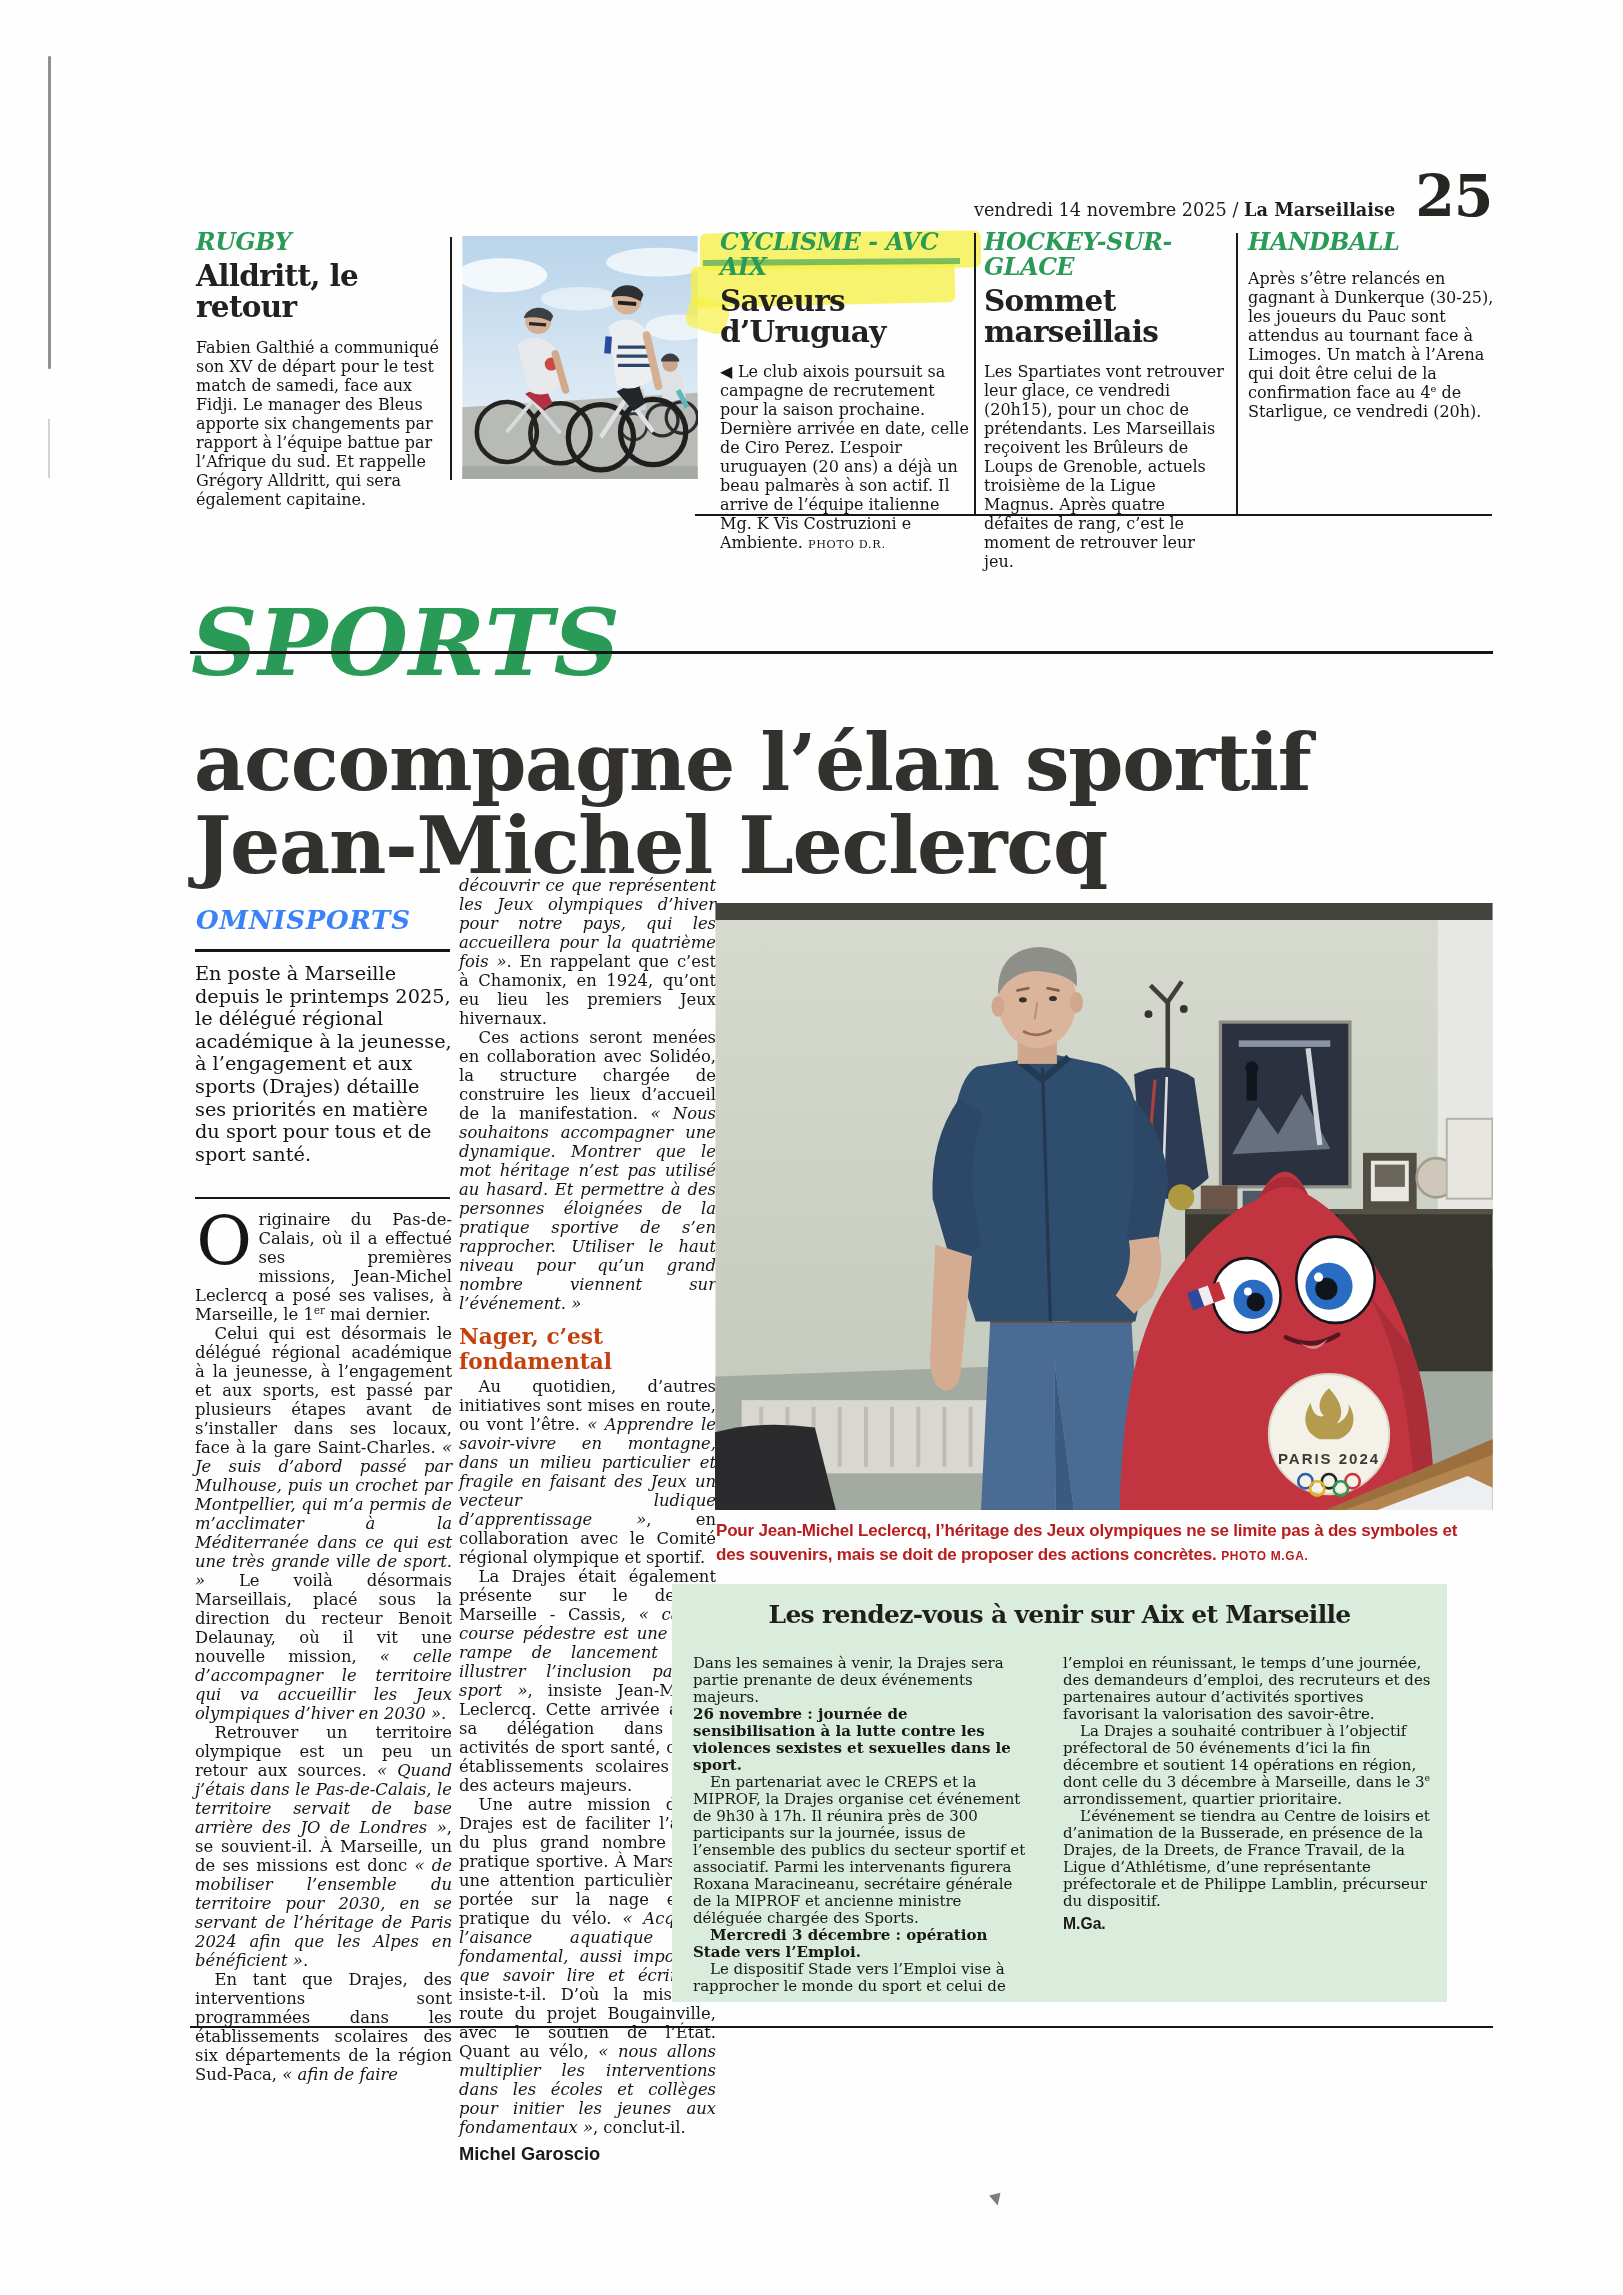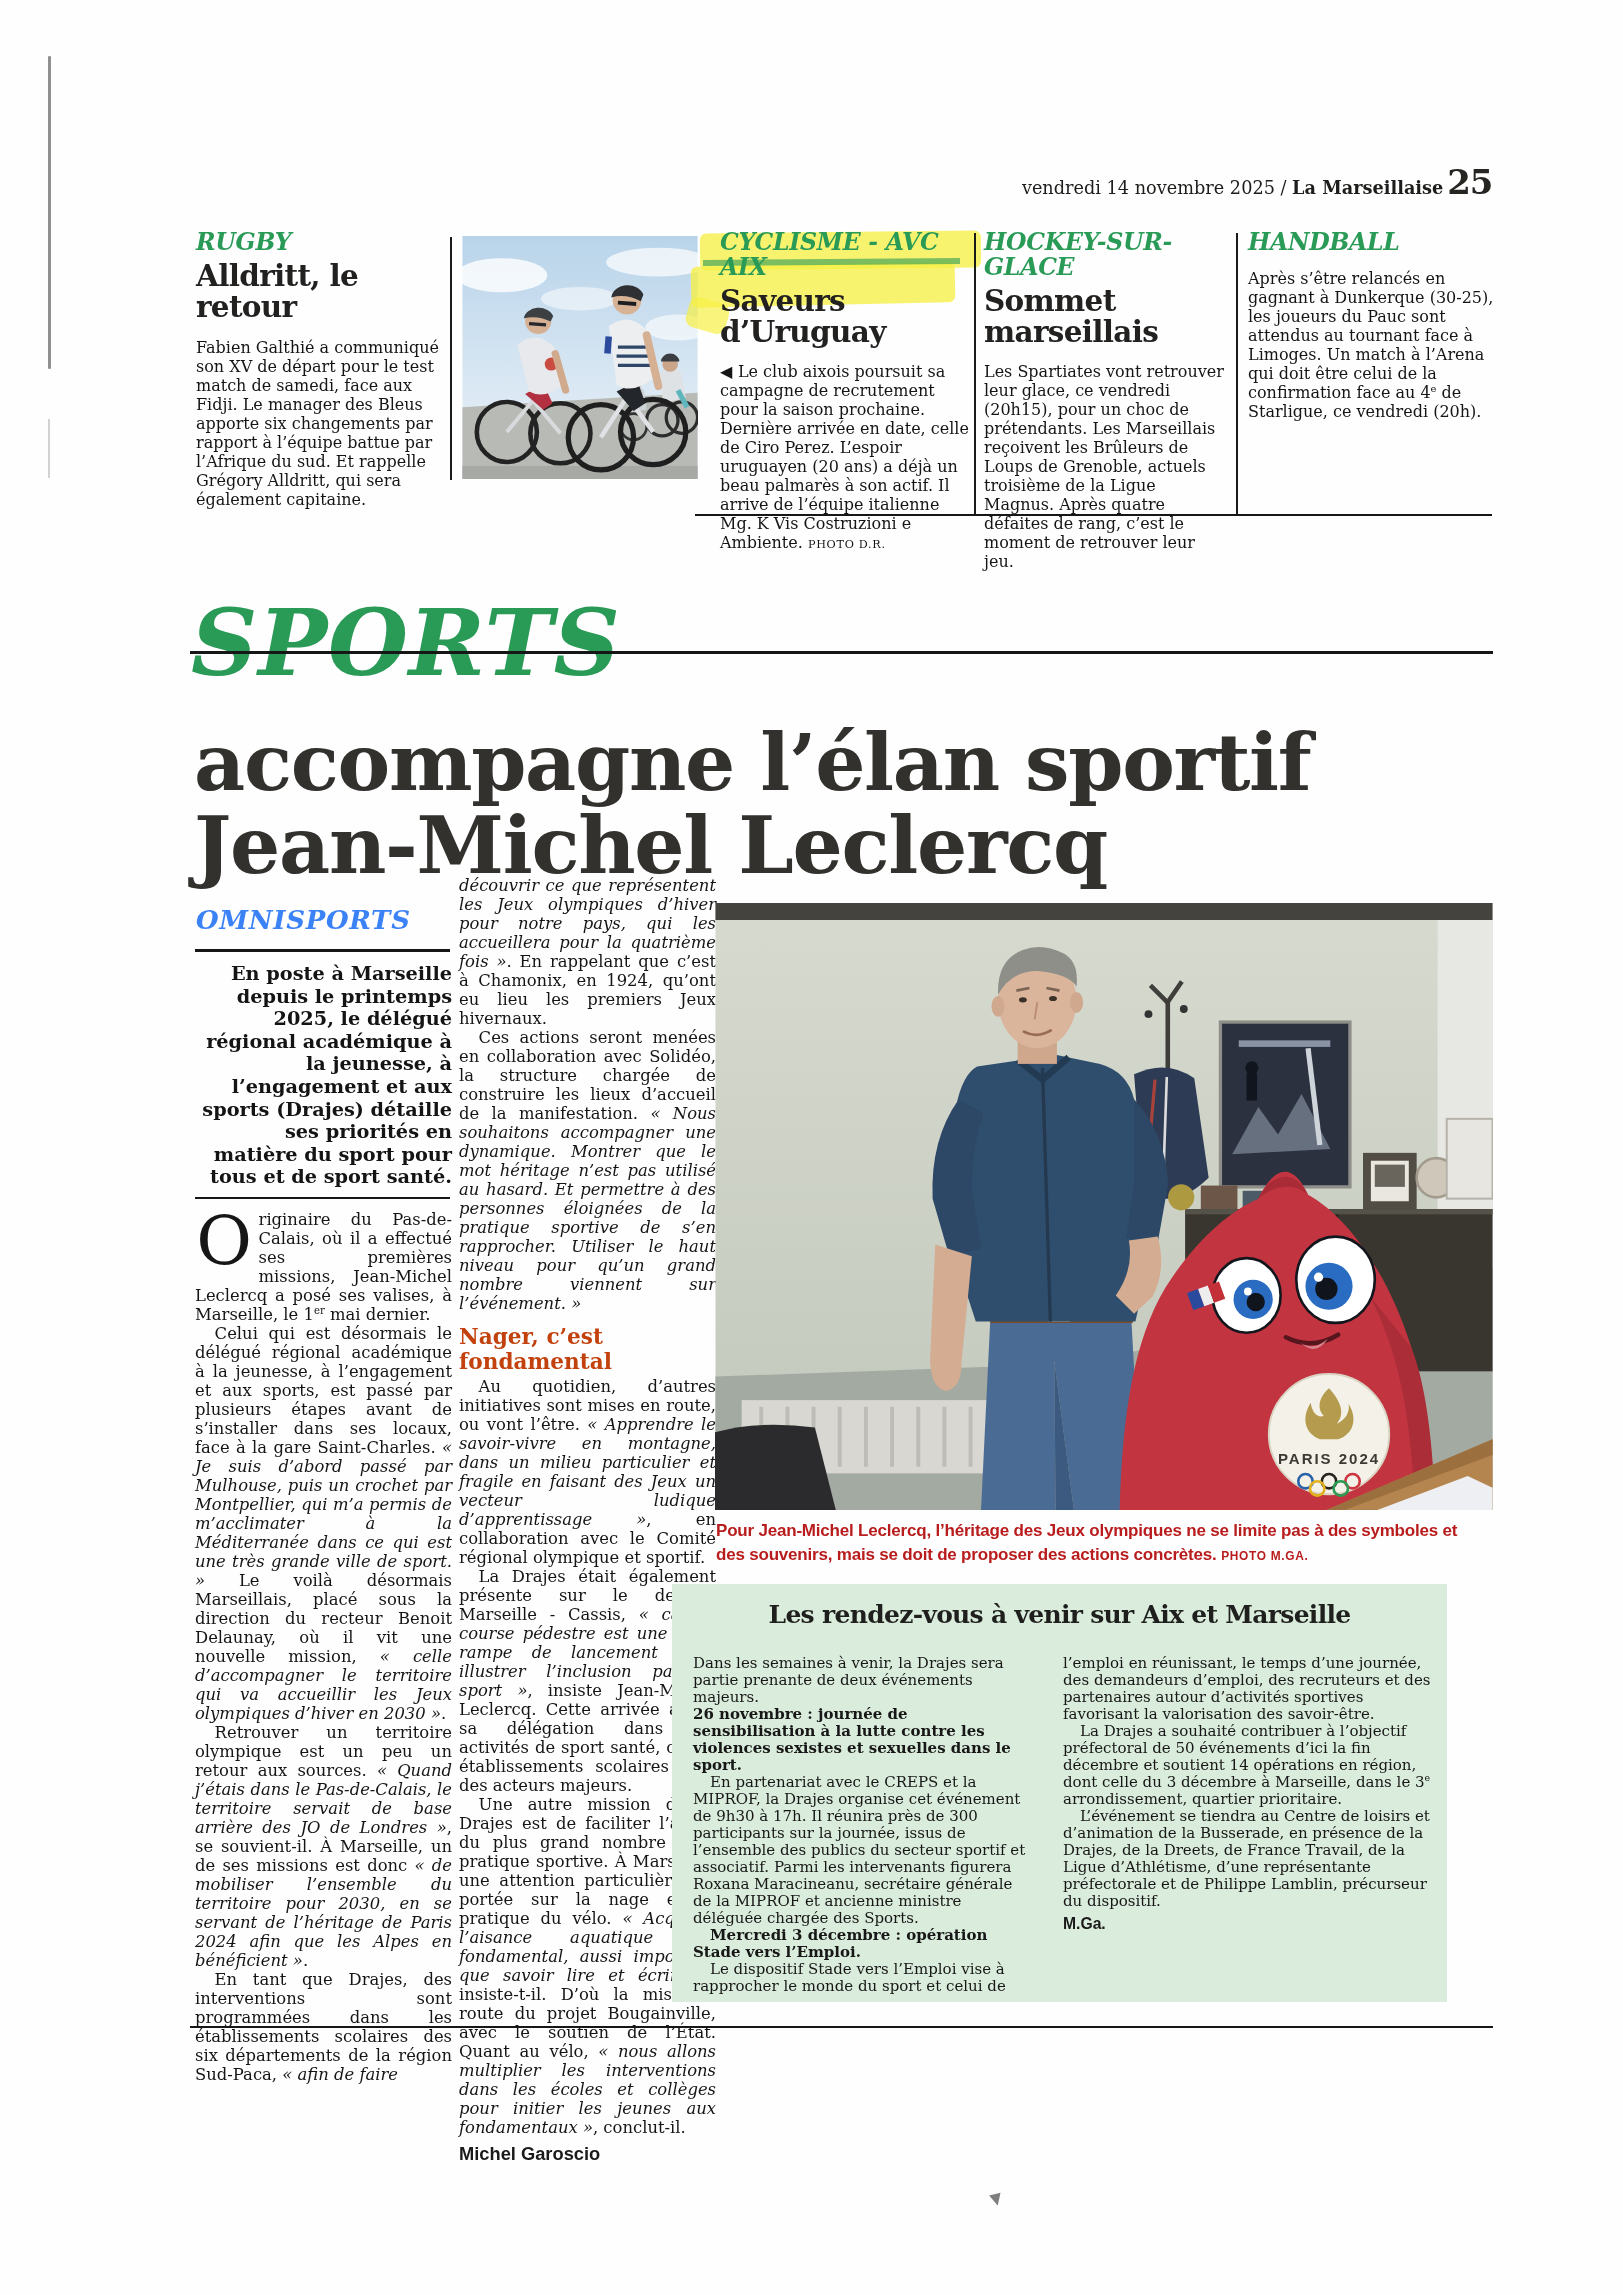--- a/index.html
+++ b/index.html
@@ -1,21 +1,21 @@
 <!DOCTYPE html>
 <html lang="fr" style="font-size:10.5px"><head>
 <meta charset="utf-8">
 <style>
   html,body{margin:0;padding:0;background:#e9e9e7;}
   .page{position:relative;width:1623px;height:2295px;background:#fefefe;overflow:hidden;
         font-family:"DejaVu Serif","Liberation Serif",serif;color:#1c1c1c;}
   
   .dateline{position:absolute;right:131px;top:162px;white-space:nowrap;font-size:17.7px;color:#1d1d1b;}
   .dateline .brand{font-weight:700;}
-  .dateline .pageno{font-size:34px;font-weight:700;letter-spacing:-1.3px;margin-left:4px;color:#262522;}
+  .dateline .pageno{font-size:57px;font-weight:700;letter-spacing:-1.3px;margin-left:20px;color:#262522;}
   
   .brief{position:absolute;top:230px;z-index:2;}
   #brief-rugby{left:196px;width:250px;}
   #brief-cyclisme{left:720px;width:250px;}
   #brief-hockey{left:984px;width:243px;}
   #brief-handball{left:1248px;width:246px;}
   .kicker{font-style:italic;font-weight:700;font-size:23.6px;letter-spacing:-0.3px;color:#2a9a57;line-height:1.05;}
   .brief-title{font-size:29.5px;font-weight:700;letter-spacing:-0.7px;line-height:1.05;margin:6.5px 0 0;color:#222120;}
   .brief-body{margin-top:14.4px;}
   .brief-body .para{font-size:16px;line-height:19px;text-align:left;}
@@ -36,21 +36,21 @@
   #sports-title{position:absolute;left:191px;top:535px;font-size:92px;font-style:italic;font-weight:700;
                 color:#2a9a57;letter-spacing:0.7px;line-height:1;}
   #rule-sports{left:190px;top:651px;width:1303px;height:2.6px;}
   #headline{position:absolute;left:194px;top:669px;width:1283px;font-size:79px;font-weight:700;
             line-height:1.05;letter-spacing:-1.3px;color:#32312e;}
   #headline span{display:block;}
   
   #omnisports-kicker{position:absolute;left:196px;top:905px;font-size:26px;font-style:italic;font-weight:700;
                      letter-spacing:0.7px;color:#3b82f6;}
   #rule-omni{left:195px;top:949px;width:255px;height:2.6px;}
-  #lead{position:absolute;left:195px;top:963px;width:257px;font-size:19.3px;line-height:22.6px;font-weight:700;color:#141414;text-align:right;}
+  #lead{position:absolute;left:195px;top:963px;width:257px;font-size:19.3px;line-height:22.6px;font-weight:400;color:#141414;}
   #rule-lead{left:195px;top:1197px;width:255px;height:2px;}
   #col-a{position:absolute;left:195px;top:1210px;width:257px;}
   #col-b{position:absolute;left:459px;top:876px;width:257px;}
   .para{margin:0;text-align:justify;font-size:16.4px;line-height:19px;color:#151515;hyphens:auto;}
   .ind{text-indent:19.6px;}
   .i{font-style:italic;}
   .b{font-weight:700;}
   .sc{font-size:0.7em;letter-spacing:0.7px;}
   sup{font-size:0.62em;line-height:0;}
   .dropcap{float:left;font-size:68px;line-height:54px;padding:3.9px 6.5px 0 1.3px;color:#161616;font-weight:400;}

